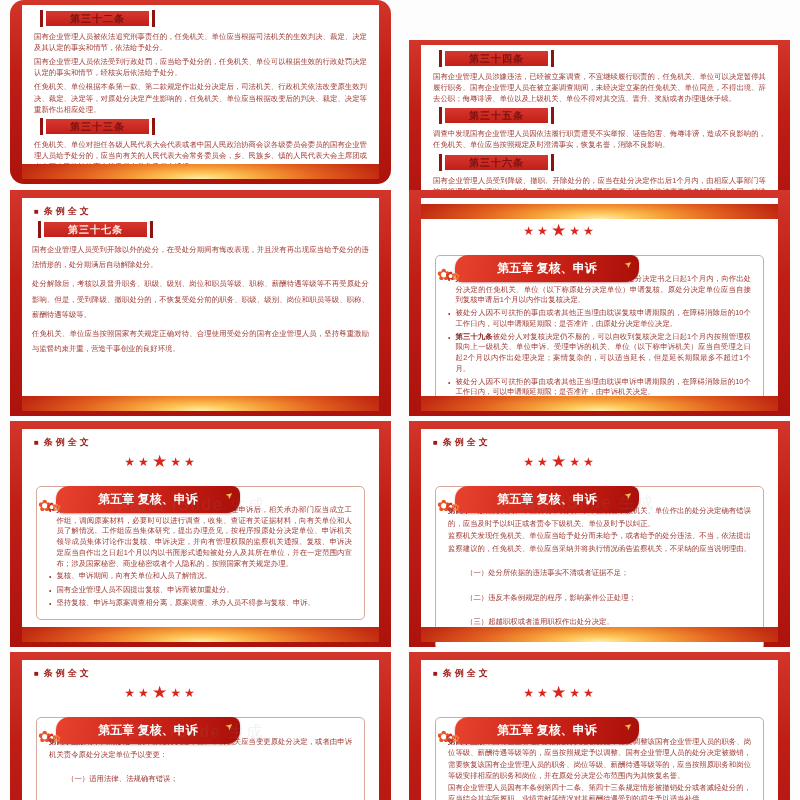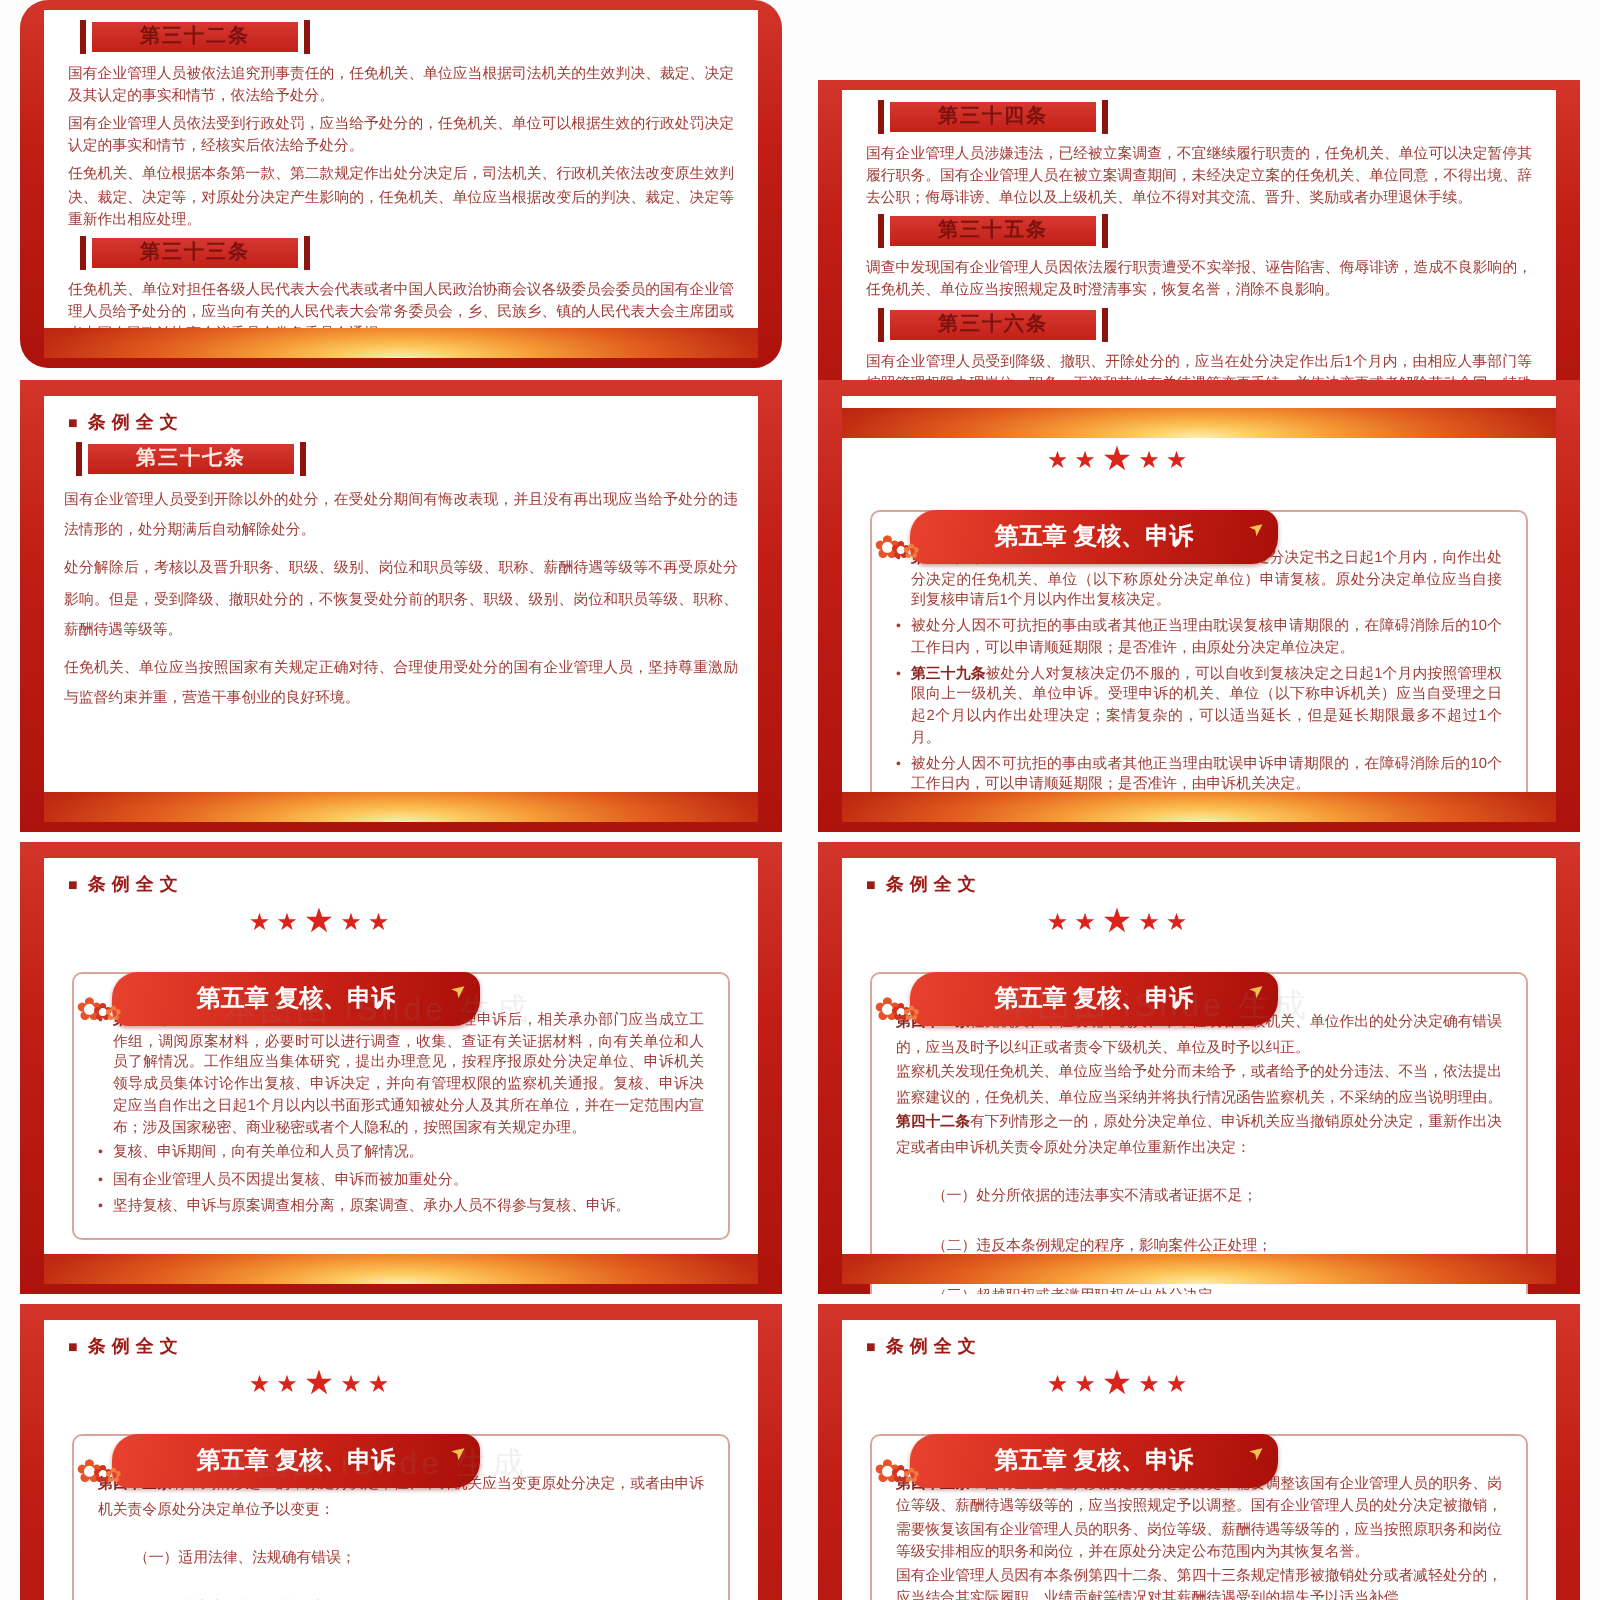--- a/index.html
+++ b/index.html
@@ -229,21 +229,20 @@
         <div class="ribbon">
           <span>第五章 复核、申诉</span>
           <span class="bird">➤</span>
         </div>
         <div class="flowers">
           <span class="f1">✿</span><span class="f2">✿</span><span class="f3">✿</span>
         </div>
         <div class="panel">
           <p class="pt lh17"><b class="lead">第四十一条</b><span>任免机关、单位发现本机关、本单位或者下级机关、单位作出的处分决定确有错误的，应当及时予以纠正或者责令下级机关、单位及时予以纠正。</span></p>
           <p class="pt lh17"><span>监察机关发现任免机关、单位应当给予处分而未给予，或者给予的处分违法、不当，依法提出监察建议的，任免机关、单位应当采纳并将执行情况函告监察机关，不采纳的应当说明理由。</span></p>
-          <p class="pt lh17"><b class="lead">第四十二条</b><span>有下列情形之一的，原处分决定单位、申诉机关应当撤销原处分决定，重新作出决定或者由申诉机关责令原处分决定单位重新作出决定：</span></p>
           <p class="itm lh17">（一）处分所依据的违法事实不清或者证据不足；</p>
           <p class="itm lh17">（二）违反本条例规定的程序，影响案件公正处理；</p>
           <p class="itm lh17">（三）超越职权或者滥用职权作出处分决定。</p>
         </div>
       </div>
     </div>
     <div class="burst"></div>
   </div>
 
   <div class="slide tall" style="left:10px;top:652px;">

